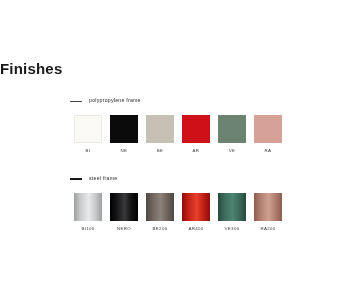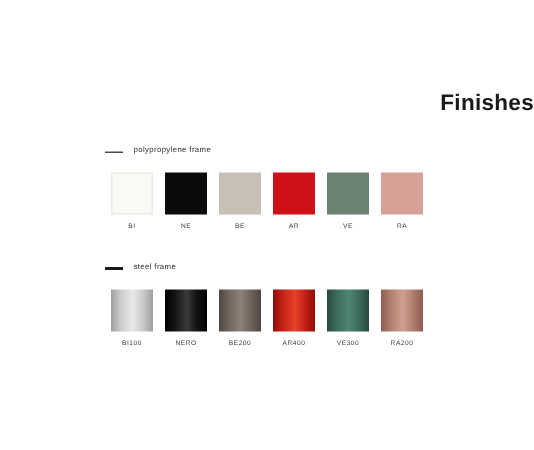--- a/index.html
+++ b/index.html
@@ -17,21 +17,21 @@
   .page {
     position: absolute;
     inset: 0;
     background: #ffffff;
   }
   .page-title {
     position: absolute;
     top: 60px;
     left: 0;
     right: 0;
-    text-align: right;
+    text-align: left;
     font-size: 15px;
     font-weight: bold;
     color: #1a1a1a;
     letter-spacing: 0.2px;
   }
   .section {
     position: absolute;
     left: 70px;
     width: 216px;
   }

